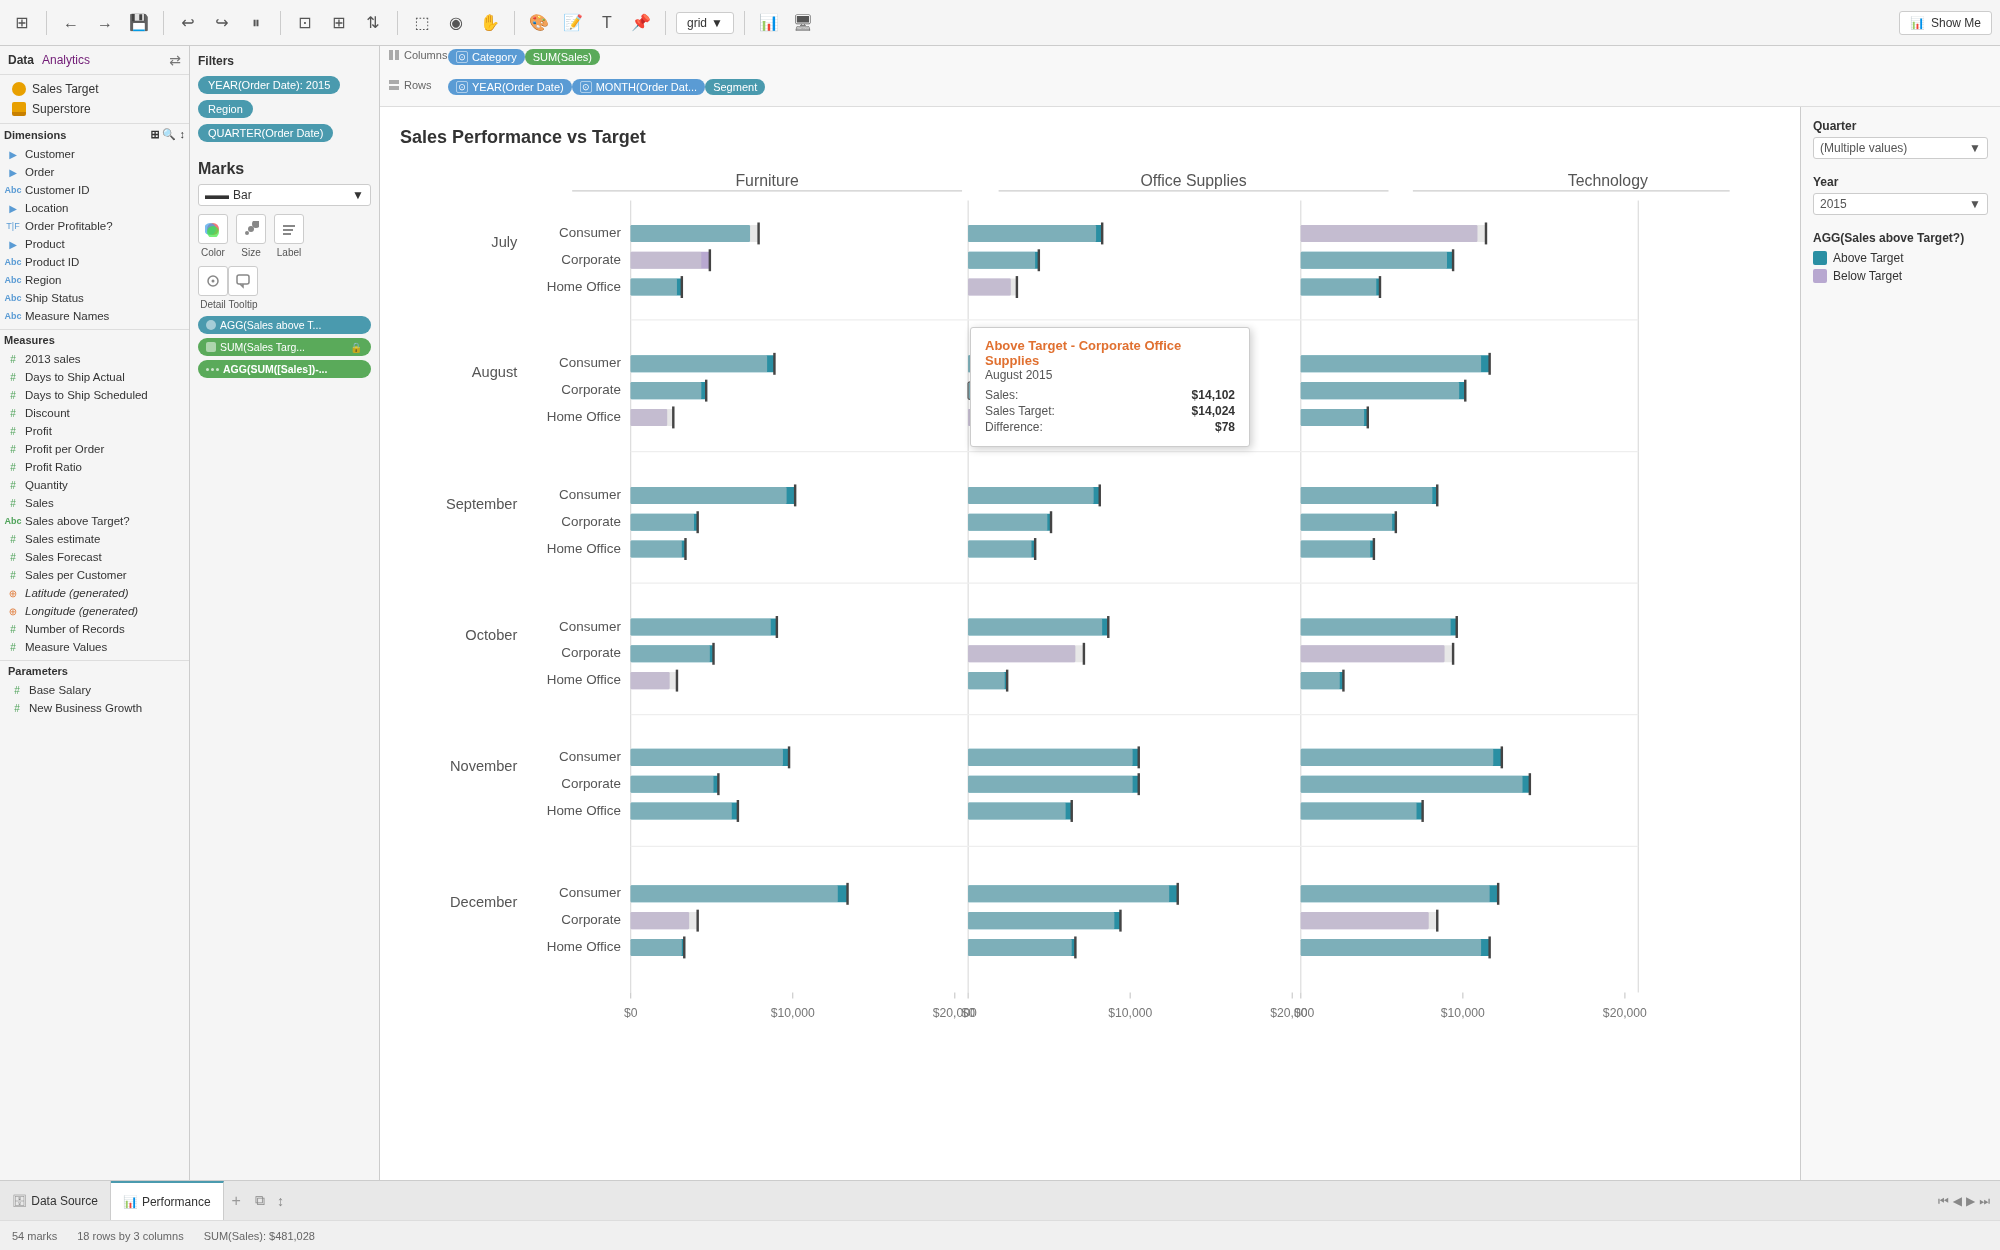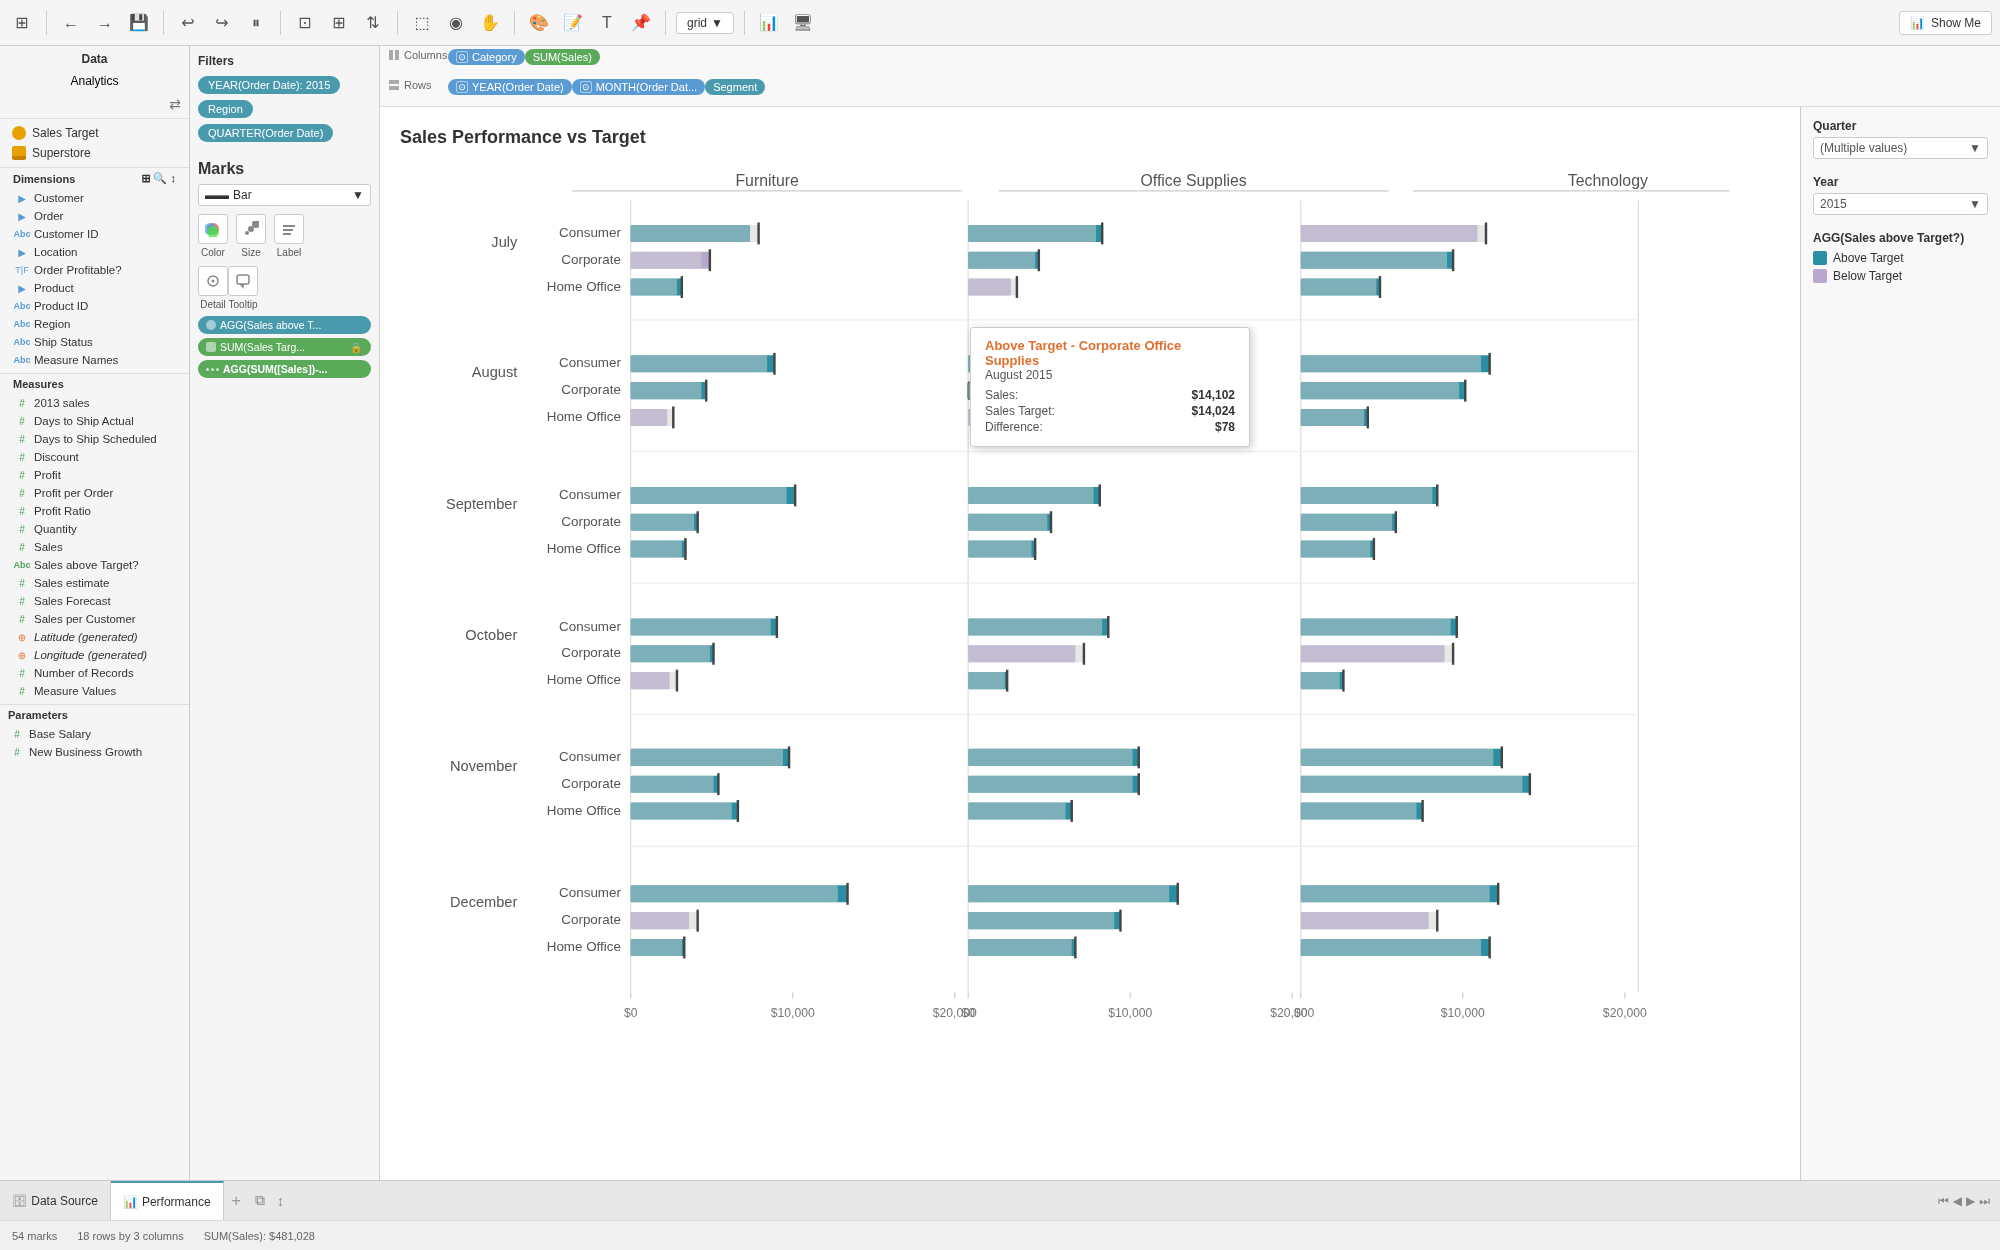--- a/index.html
+++ b/index.html
@@ -14,21 +14,21 @@
     .toolbar-spacer { flex: 1; }
     .show-me-btn { display: flex; align-items: center; gap: 6px; background: #fff; border: 1px solid #ccc; border-radius: 3px; padding: 4px 10px; cursor: pointer; font-size: 12px; }
 
     
     .main-area { display: flex; flex: 1; overflow: hidden; }
 
     
     .sidebar { width: 190px; background: #f5f5f5; border-right: 1px solid #ccc; display: flex; flex-direction: column; overflow-y: auto; }
     .data-source-item { display: flex; align-items: flex-start; gap: 6px; padding: 3px 4px; cursor: pointer; border-radius: 2px; }
 
-    .dimension-section { padding: 4px 13px; border-bottom: 1px solid #ddd; }
+    .dimension-section { padding: 4px 4px; border-bottom: 1px solid #ddd; }
     .section-label { font-weight: bold; font-size: 11px; color: #333; margin-bottom: 4px; display: flex; align-items: center; justify-content: space-between; }
     .field-item { display: flex; align-items: center; gap: 5px; padding: 2px 2px; cursor: pointer; border-radius: 2px; font-size: 11.5px; }
     .field-icon { width: 14px; height: 14px; display: flex; align-items: center; justify-content: center; font-size: 10px; color: #5a9bd4; }
     .field-icon.measure { color: #4fa35a; }
     .field-icon.geo { color: #e07b39; }
     .field-text { font-size: 11.5px; }
     .field-text.italic { font-style: italic; }
 
     .params-section { padding: 4px 8px; }
 
@@ -127,23 +127,23 @@
     <div class="toolbar-spacer"></div>
     <div class="show-me-btn">
       <span>📊</span>
       <span>Show Me</span>
     </div>
   </div>
 
   <div class="main-area">
 
     <div class="sidebar">
-      <div style="display: flex; align-items: center; padding: 6px 8px; border-bottom: 1px solid #ddd; gap: 8px; flex-direction: column;">
+      <div style="display: flex; align-items: center; padding: 6px 8px; border-bottom: 1px solid #ddd; gap: 8px;">
         <span style="font-weight: bold; font-size: 12px;">Data</span>
-        <span style="font-size: 12px; color: #000000; cursor: pointer;">Analytics</span>
+        <span style="font-size: 12px; color: #701a75; cursor: pointer;">Analytics</span>
         <span style="margin-left: auto; cursor: pointer; font-size: 14px; color: #777;">⇄</span>
       </div>
 
       <div style="padding: 4px 8px; border-bottom: 1px solid #ddd;">
         <div class="data-source-item">
           <div style="width: 14px; height: 14px; background: #e8a000; border-radius: 50%; display: flex; align-items: center; justify-content: center;"></div>
           <span>Sales Target</span>
         </div>
         <div class="data-source-item">
           <div style="width: 14px; height: 10px; background: #e8a000; border-radius: 2px 2px 0 0; position: relative;">

